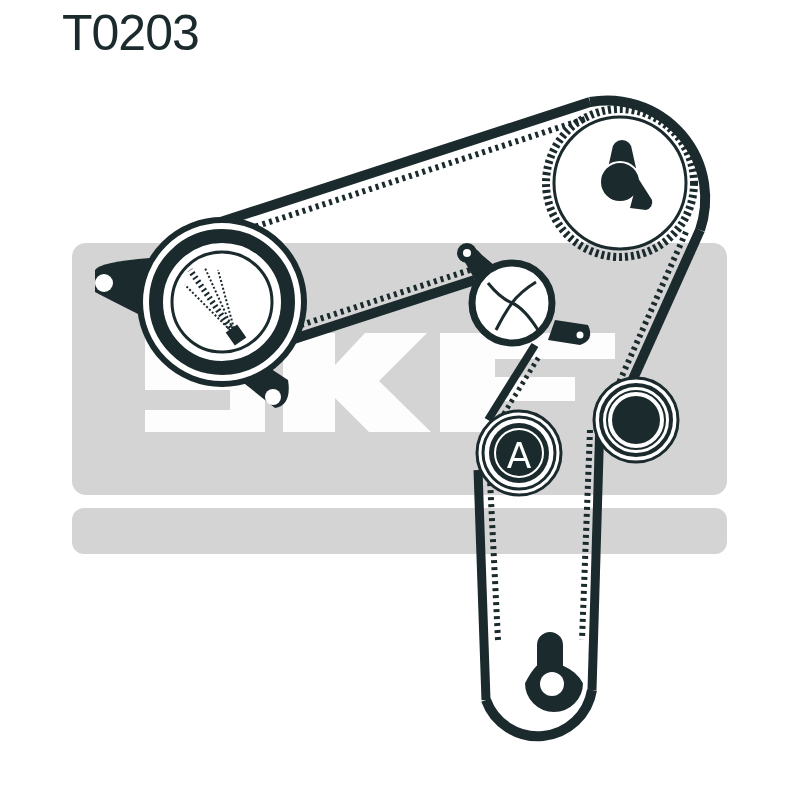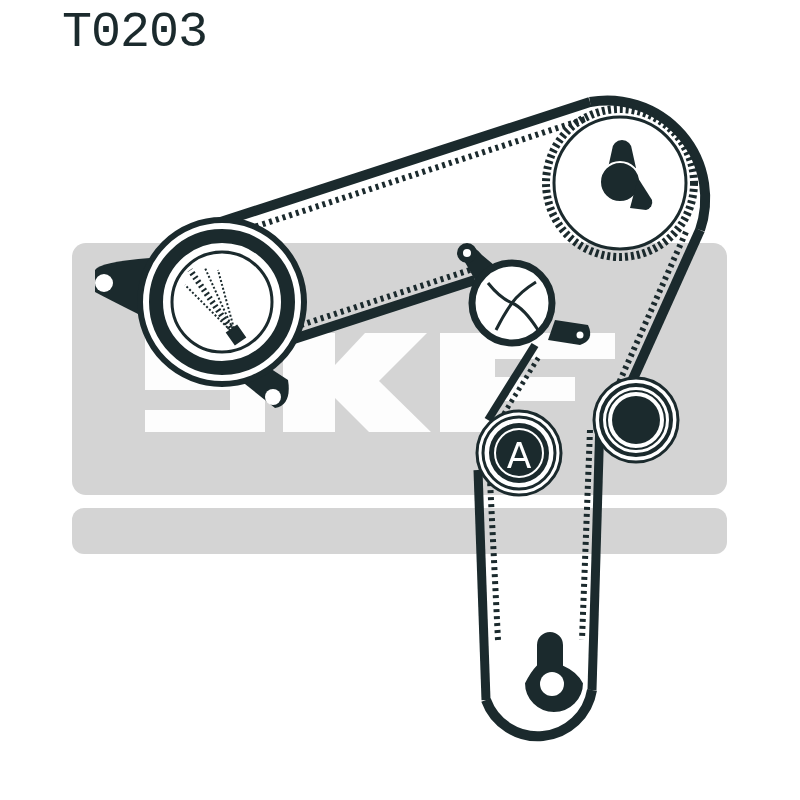--- a/index.html
+++ b/index.html
@@ -1,17 +1,17 @@
 <!DOCTYPE html>
 <html><head>
 <meta charset="utf-8">
 <style>
   html, body { margin: 0; padding: 0; background: #ffffff; }
   body { width: 800px; height: 800px; position: relative; overflow: hidden; font-family: "DejaVu Sans", "Liberation Sans", sans-serif; }
-  .title { position: absolute; left: 62px; top: 2px; font-size: 50px; font-weight: 400; color: #1b2a2d; letter-spacing: -1px; line-height: 62px; font-family: Liberation Mono, monospace; }
+  .title { position: absolute; left: 62px; top: 2px; font-size: 50px; font-weight: 400; color: #1b2a2d; letter-spacing: -1px; line-height: 62px; font-family: Liberation Sans, sans-serif; }
   svg.diagram { position: absolute; left: 0; top: 0; }
 </style>
 </head>
 <body>
 
 <div class="title">T0203</div>
 
 <svg class="diagram" width="800" height="800" viewBox="0 0 800 800" xmlns="http://www.w3.org/2000/svg">
   <defs>
     <pattern id="teeth" patternUnits="userSpaceOnUse" width="7" height="7">

